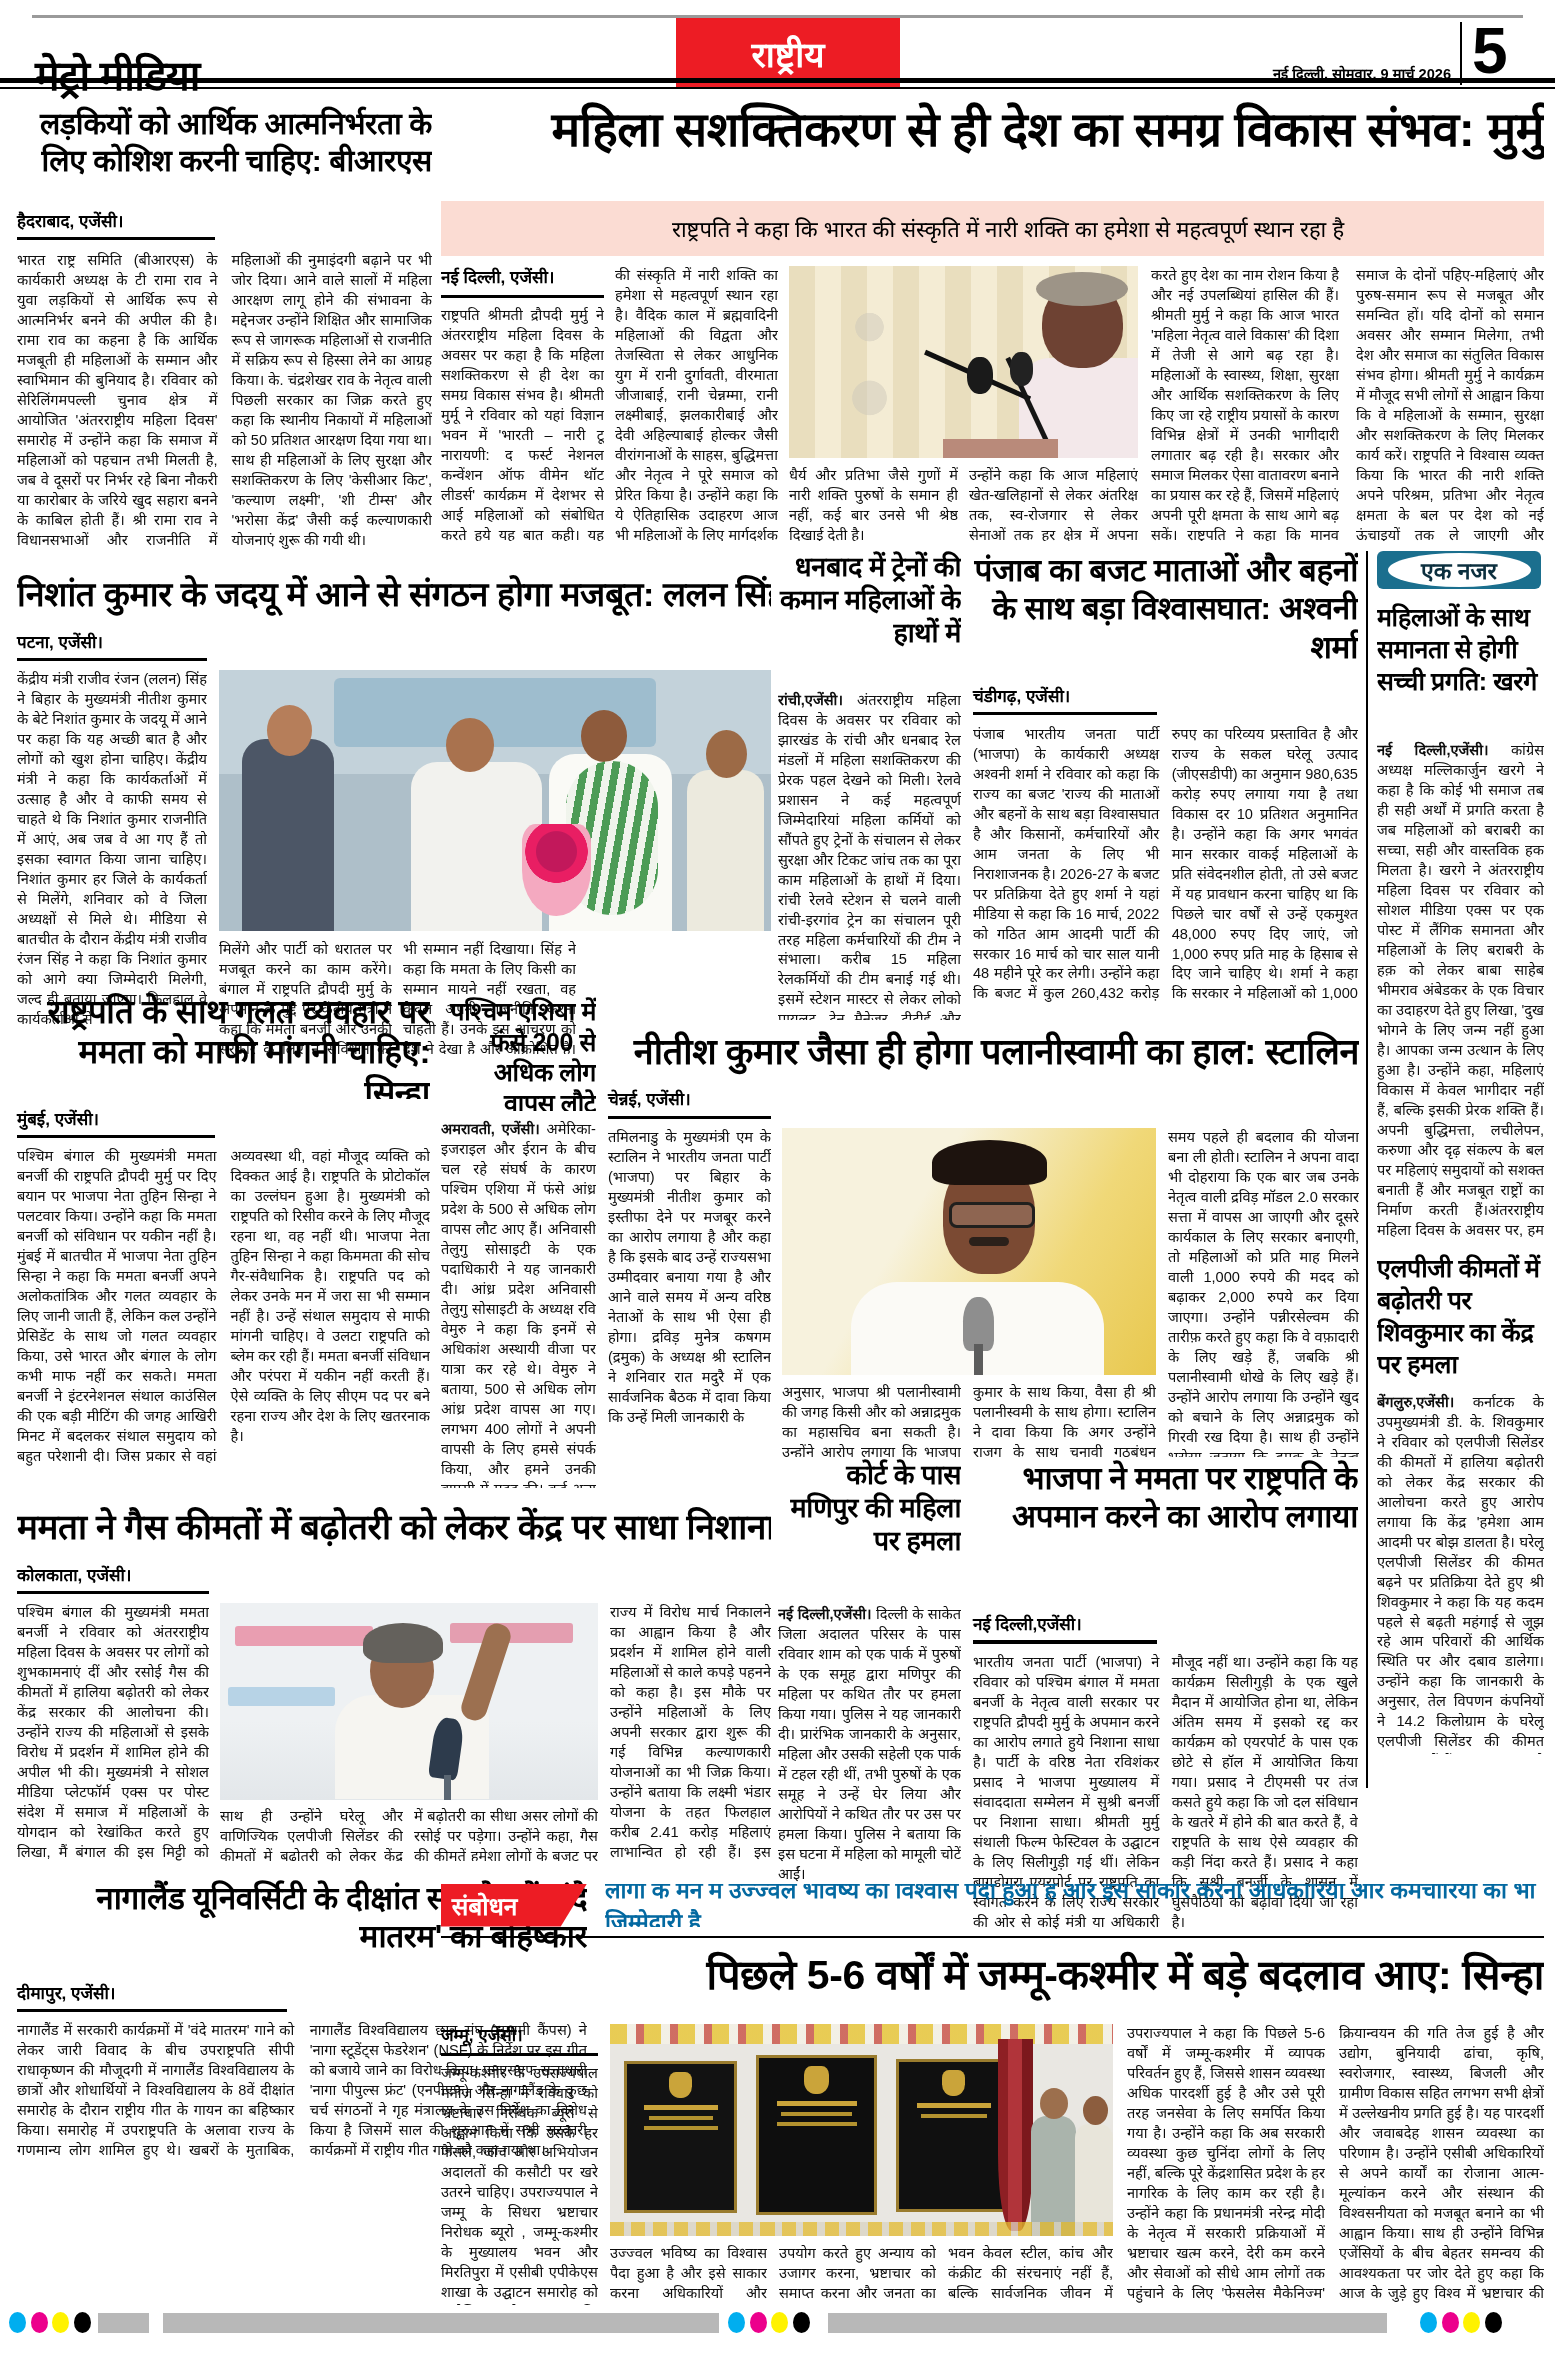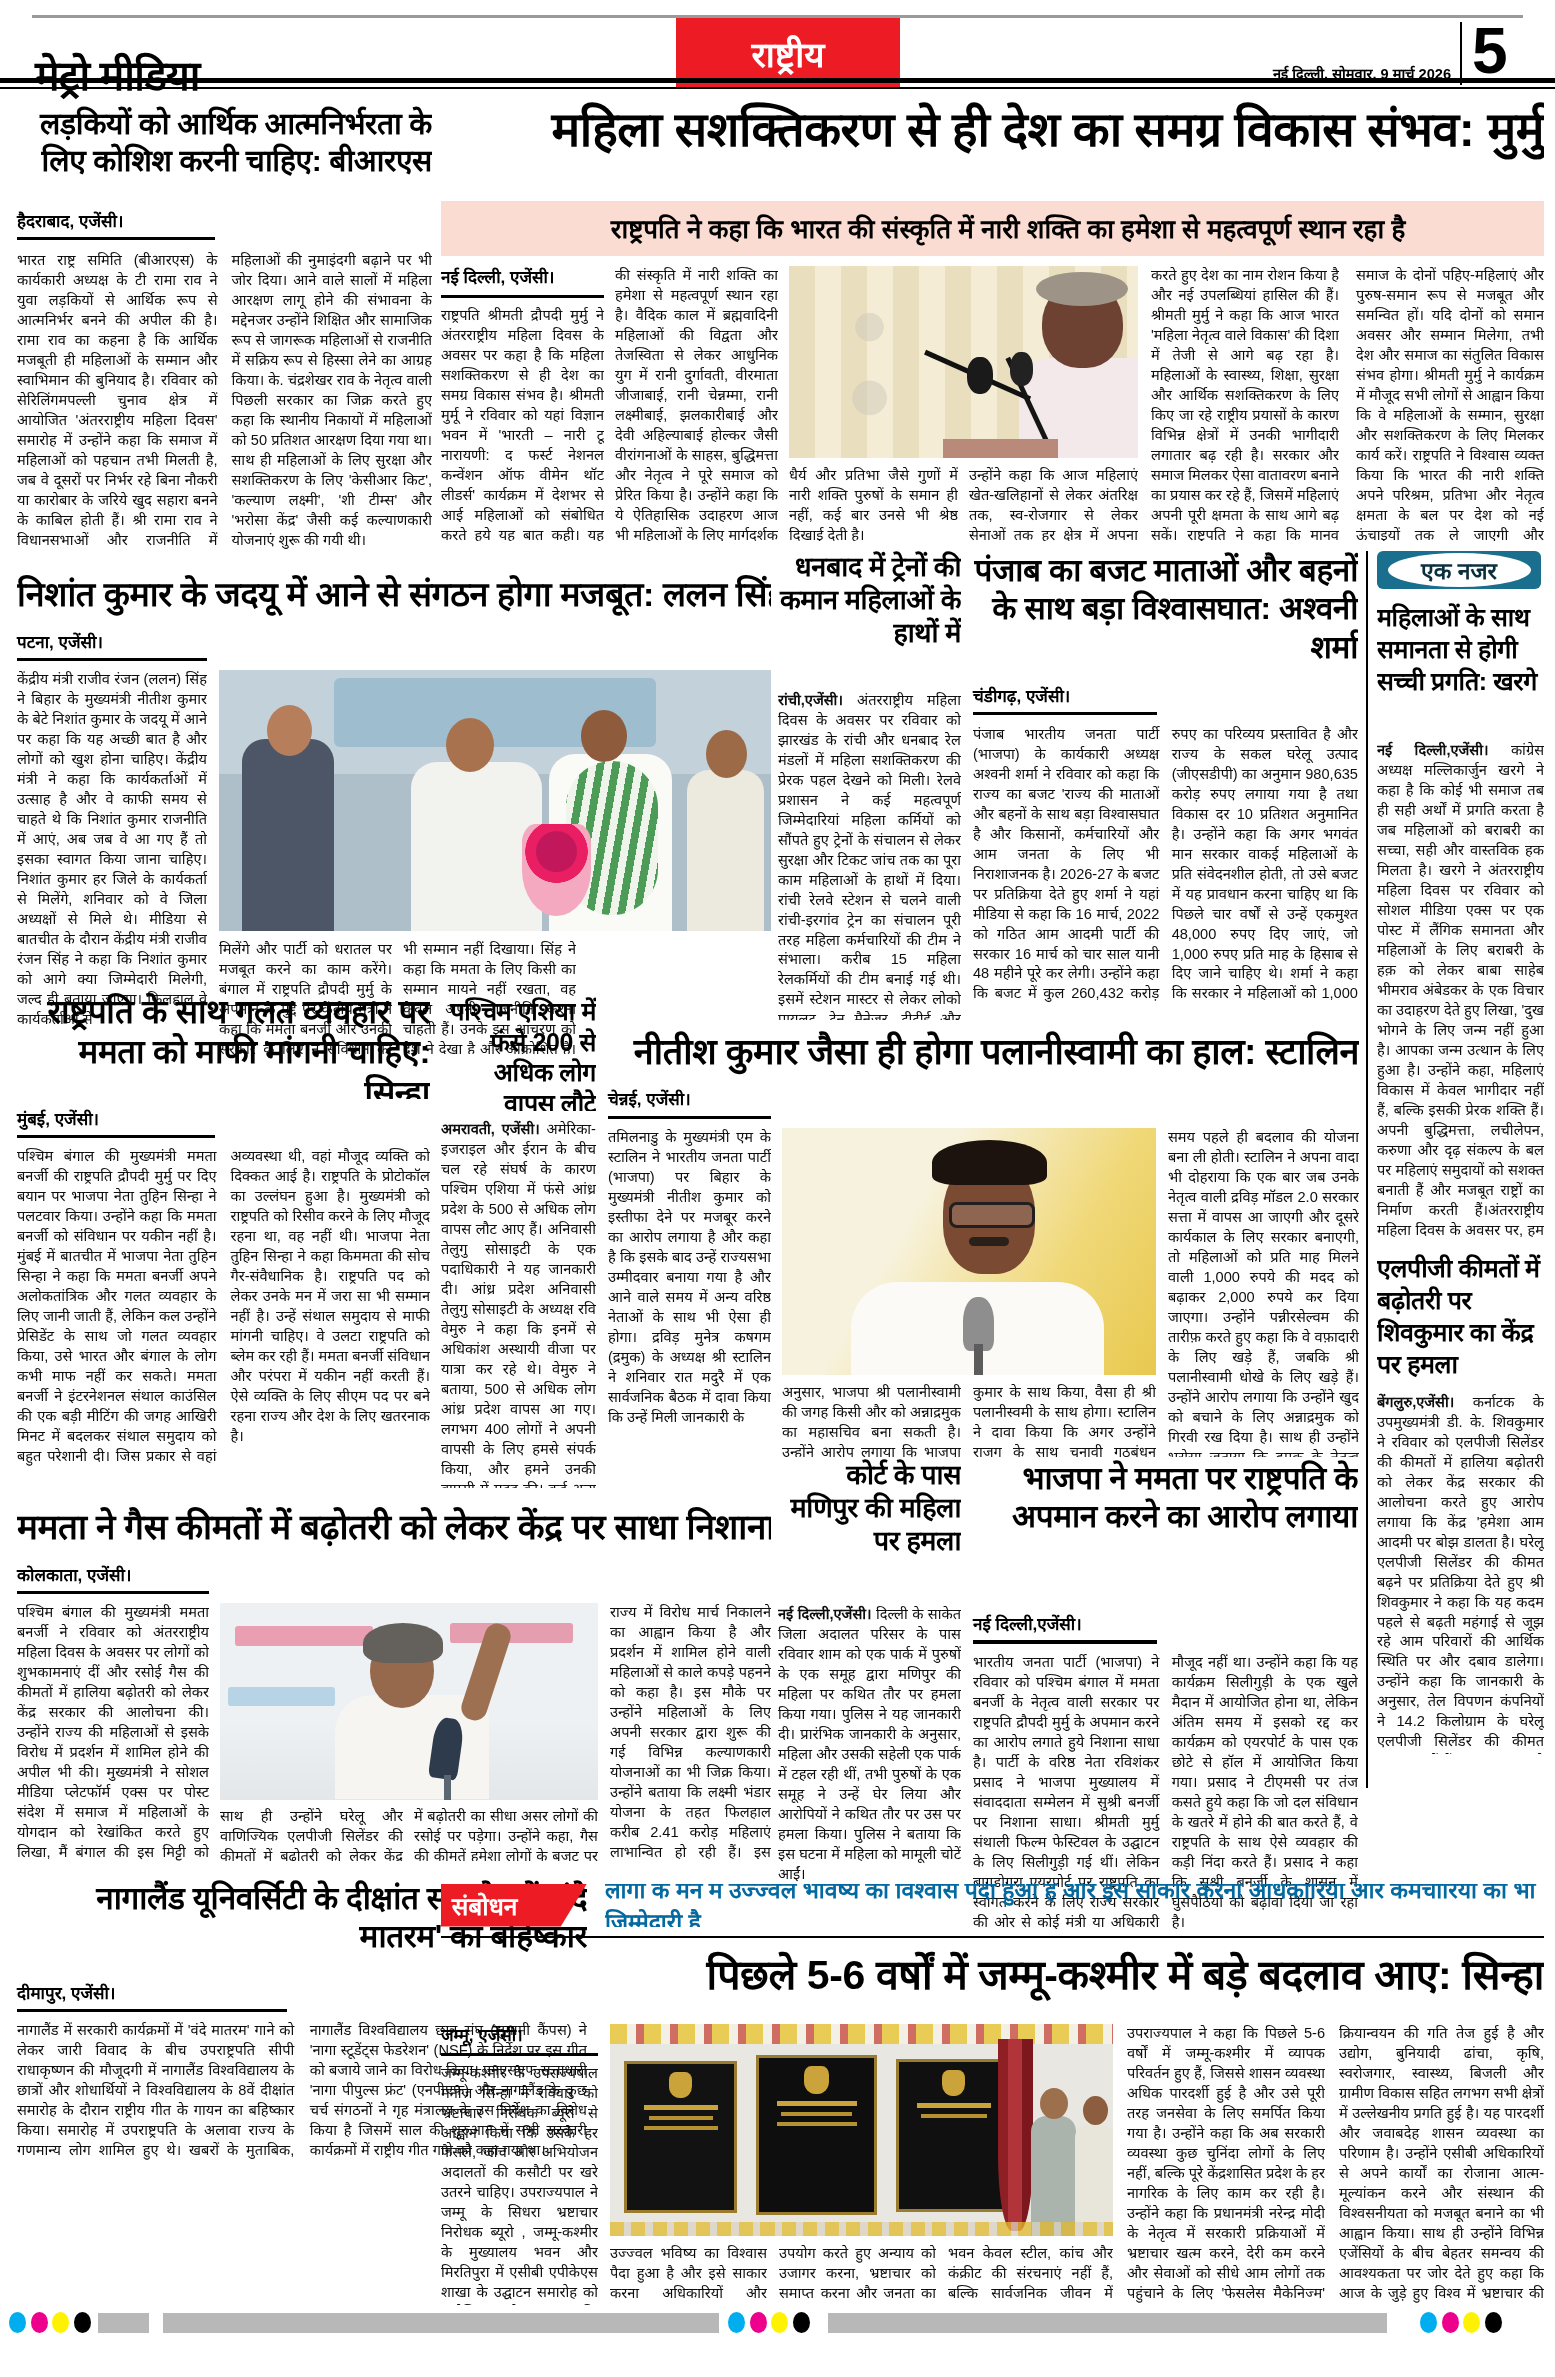--- a/index.html
+++ b/index.html
@@ -40,21 +40,21 @@
   <section class="art" style="left:17px;top:106px;width:415px;">
     <h2 class="hl" style="margin:0;font-size:30px;height:89px;overflow:hidden;">लड़कियों को आर्थिक आत्मनिर्भरता के लिए कोशिश करनी चाहिए: बीआरएस</h2>
     <div class="dl" style="margin-top:14px;">हैदराबाद, एजेंसी।</div>
     <div class="drule" style="width:198px;"></div>
     <div class="cols2" style="height:330px;margin-top:10.7px;">भारत राष्ट्र समिति (बीआरएस) के कार्यकारी अध्यक्ष के टी रामा राव ने युवा लड़कियों से आर्थिक रूप से आत्मनिर्भर बनने की अपील की है। रामा राव का कहना है कि आर्थिक मजबूती ही महिलाओं के सम्मान और स्वाभिमान की बुनियाद है। रविवार को सेरिलिंगमपल्ली चुनाव क्षेत्र में आयोजित 'अंतरराष्ट्रीय महिला दिवस' समारोह में उन्होंने कहा कि समाज में महिलाओं को पहचान तभी मिलती है, जब वे दूसरों पर निर्भर रहे बिना नौकरी या कारोबार के जरिये खुद सहारा बनने के काबिल होती हैं। श्री रामा राव ने विधानसभाओं और राजनीति में महिलाओं की नुमाइंदगी बढ़ाने पर भी जोर दिया। आने वाले सालों में महिला आरक्षण लागू होने की संभावना के मद्देनजर उन्होंने शिक्षित और सामाजिक रूप से जागरूक महिलाओं से राजनीति में सक्रिय रूप से हिस्सा लेने का आग्रह किया। के. चंद्रशेखर राव के नेतृत्व वाली पिछली सरकार का जिक्र करते हुए कहा कि स्थानीय निकायों में महिलाओं को 50 प्रतिशत आरक्षण दिया गया था। साथ ही महिलाओं के लिए सुरक्षा और सशक्तिकरण के लिए 'केसीआर किट', 'कल्याण लक्ष्मी', 'शी टीम्स' और 'भरोसा केंद्र' जैसी कई कल्याणकारी योजनाएं शुरू की गयी थी।</div>
   </section>
 
   <section class="art" style="left:441px;top:101px;width:1103px;">
     <h1 class="hl" style="margin:0;font-size:48px;height:92px;overflow:hidden;">महिला सशक्तिकरण से ही देश का समग्र विकास संभव: मुर्मु</h1>
     <div class="band" style="margin-top:7.7px;height:55px;display:flex;align-items:center;justify-content:center;">
-      <span style="font-size:26px;font-weight:bold;color:#000;margin-left:31px;">राष्ट्रपति ने कहा कि भारत की संस्कृति में नारी शक्ति का हमेशा से महत्वपूर्ण स्थान रहा है</span>
+      <span style="font-size:22px;font-weight:normal;color:#000;margin-left:31px;">राष्ट्रपति ने कहा कि भारत की संस्कृति में नारी शक्ति का हमेशा से महत्वपूर्ण स्थान रहा है</span>
     </div>
     <div style="position:relative;height:275px;margin-top:10.7px;">
       <div class="colbody" style="left:0;top:0;width:163px;height:275px;">
         <div class="dl">नई दिल्ली, एजेंसी।</div>
         <div class="drule" style="width:163px;margin-bottom:7.7px;"></div>
         <span>राष्ट्रपति श्रीमती द्रौपदी मुर्मु ने अंतरराष्ट्रीय महिला दिवस के अवसर पर कहा है कि महिला सशक्तिकरण से ही देश का समग्र विकास संभव है। श्रीमती मुर्मू ने रविवार को यहां विज्ञान भवन में 'भारती – नारी टू नारायणी: द फर्स्ट नेशनल कन्वेंशन ऑफ वीमेन थॉट लीडर्स' कार्यक्रम में देशभर से आई महिलाओं को संबोधित करते हुये यह बात कही। यह कार्यक्रम भारतीय विद्वत परिषद द्वारा राष्ट्र सेविका समिति-शारण्य के सहयोग से आयोजित किया गया था। श्रीमती मुर्मू ने कहा कि भारत</span>
       </div>
       <div class="colbody" style="left:174px;top:0;width:163px;height:275px;">की संस्कृति में नारी शक्ति का हमेशा से महत्वपूर्ण स्थान रहा है। वैदिक काल में ब्रह्मवादिनी महिलाओं की विद्वता और तेजस्विता से लेकर आधुनिक युग में रानी दुर्गावती, वीरमाता जीजाबाई, रानी चेन्नम्मा, रानी लक्ष्मीबाई, झलकारीबाई और देवी अहिल्याबाई होल्कर जैसी वीरांगनाओं के साहस, बुद्धिमत्ता और नेतृत्व ने पूरे समाज को प्रेरित किया है। उन्होंने कहा कि ये ऐतिहासिक उदाहरण आज भी महिलाओं के लिए मार्गदर्शक हैं और समाज को यह संदेश देते हैं कि नारी किसी भी क्षेत्र में पीछे नहीं है। श्रीमती मुर्मू ने कहा कि सेवा, समर्पण, राष्ट्रीयता, वीरता,</div>
 
       <div class="photo" style="left:348px;top:0;width:349px;height:192px;background:repeating-linear-gradient(90deg,#e9debe 0 26px,#f4ecd4 26px 52px);">

